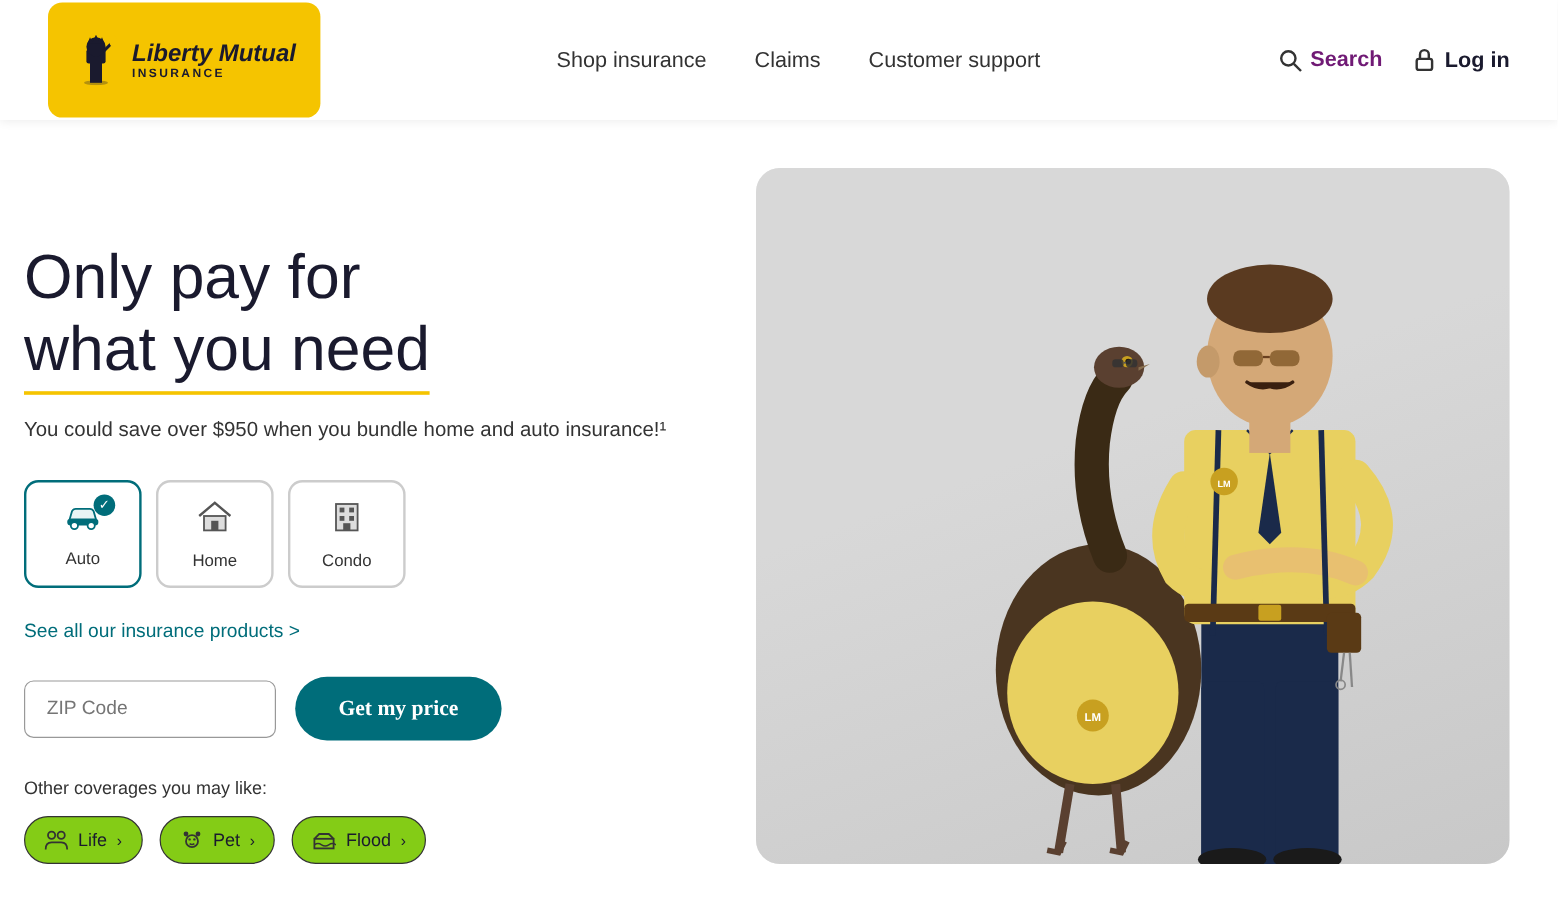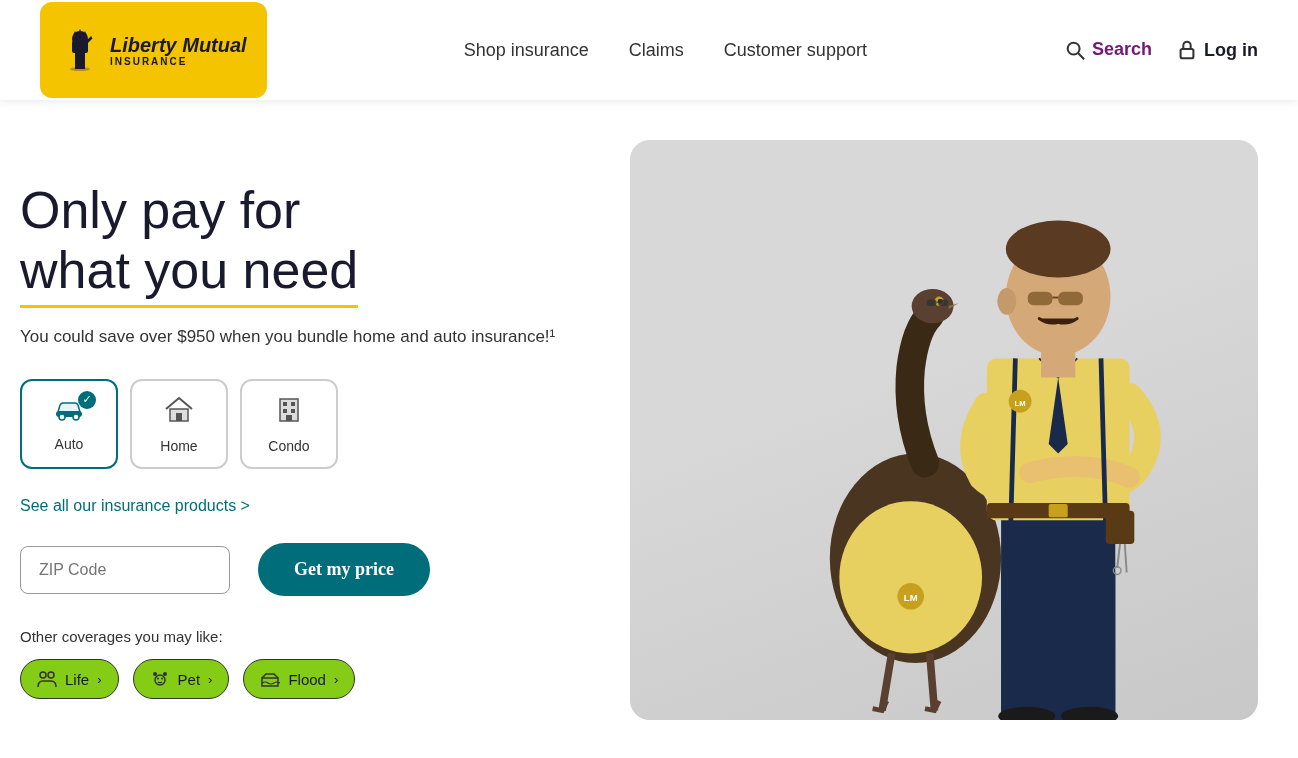--- a/index.html
+++ b/index.html
@@ -101,21 +101,21 @@
       display: flex;
       align-items: stretch;
       min-height: 660px;
       padding: 40px 40px 40px 20px;
       gap: 30px;
     }
     .left-panel {
       flex: 0 0 580px;
       display: flex;
       flex-direction: column;
-      justify-content: center;
+      justify-content: flex-end;
       padding-top: 20px;
     }
     .headline {
       font-size: 52px;
       font-weight: 300;
       color: #1a1a2e;
       line-height: 1.15;
       margin-bottom: 10px;
     }
     .headline-underline {
@@ -174,21 +174,21 @@
     }
     .see-all-link {
       color: #006d7a;
       font-size: 16px;
       cursor: pointer;
       margin-bottom: 28px;
       text-decoration: none;
     }
     .zip-row {
       display: flex;
-      gap: 28px;
+      gap: 16px;
       align-items: center;
       margin-bottom: 32px;
     }
     .zip-input {
       border: 1.5px solid #999;
       border-radius: 8px;
       padding: 14px 18px;
       font-size: 16px;
       width: 210px;
       color: #555;

